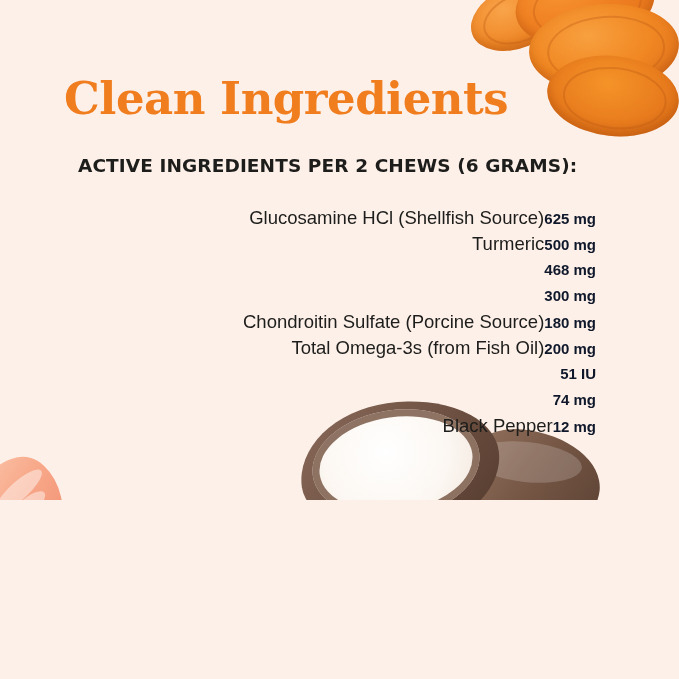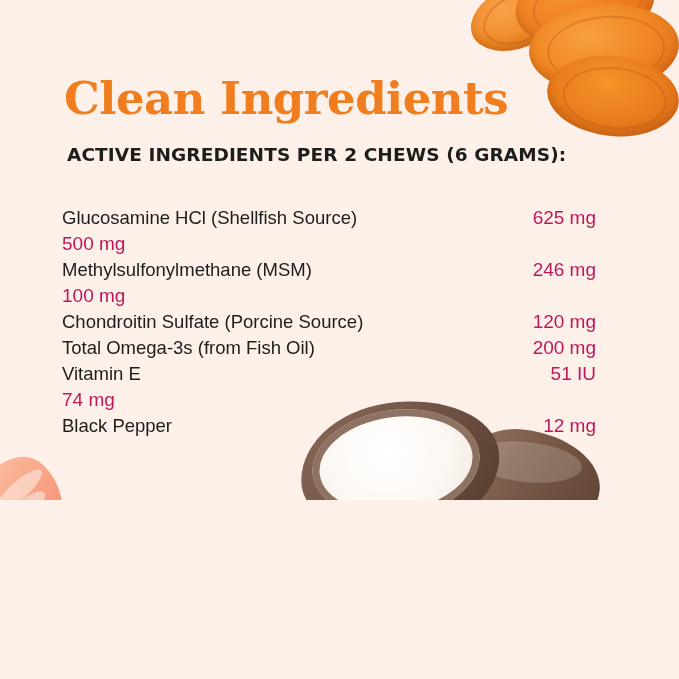--- a/index.html
+++ b/index.html
@@ -176,46 +176,47 @@
   }
   .subtitle {
     position: absolute;
     left: 65px;
     top: 142px;
     font-family: "DejaVu Sans", sans-serif;
     font-weight: bold;
     font-size: 18.5px;
     letter-spacing: .1px;
     color: #1d1d1b;
-    margin: 2px;
+    margin: 13px;
     white-space: nowrap;
   }
   .table {
     position: absolute;
     left: 62px;
     top: 205px;
     width: 534px;
   }
   .row {
     display: flex;
     align-items: baseline;
-    justify-content: space-between;
+    justify-content: flex-end;
     height: 26px;
     line-height: 26px;
   }
   .ingredient {
     font-size: 18.5px;
     color: #1d1d1b;
     white-space: nowrap;
   }
   .amount {
-    font-size: 19px;
-    color: #be185d;
+    font-size: 15px;
+    color: #0f172a;
     white-space: nowrap;
     text-align: right;
+    font-weight: bold;
   }
 </style>
 </head>
 <body>
 
 <div class="page">
 
   <div class="art turmeric-group">
     <div class="slice s4"></div>
     <div class="slice s1"></div>
@@ -242,39 +243,38 @@
   <div class="content">
     <h1 class="title">Clean Ingredients</h1>
     <h2 class="subtitle">ACTIVE INGREDIENTS PER 2 CHEWS (6 GRAMS):</h2>
 
     <div class="table">
       <div class="row">
         <span class="ingredient">Glucosamine HCl (Shellfish Source)</span>
         <span class="amount">625 mg</span>
       </div>
       <div class="row">
+        <span class="ingredient">Turmeric</span>
         <span class="amount">500 mg</span>
       </div>
       <div class="row">
-        <span class="ingredient">Methylsulfonylmethane (MSM)</span>
-        <span class="amount">246 mg</span>
-      </div>
-      <div class="row">
-        <span class="amount">100 mg</span>
+        <span class="amount">468 mg</span>
+      </div>
+      <div class="row">
+        <span class="amount">300 mg</span>
       </div>
       <div class="row">
         <span class="ingredient">Chondroitin Sulfate (Porcine Source)</span>
-        <span class="amount">120 mg</span>
+        <span class="amount">180 mg</span>
       </div>
       <div class="row">
         <span class="ingredient">Total Omega-3s (from Fish Oil)</span>
         <span class="amount">200 mg</span>
       </div>
       <div class="row">
-        <span class="ingredient">Vitamin E</span>
         <span class="amount">51 IU</span>
       </div>
       <div class="row">
         <span class="amount">74 mg</span>
       </div>
       <div class="row">
         <span class="ingredient">Black Pepper</span>
         <span class="amount">12 mg</span>
       </div>
     </div>

